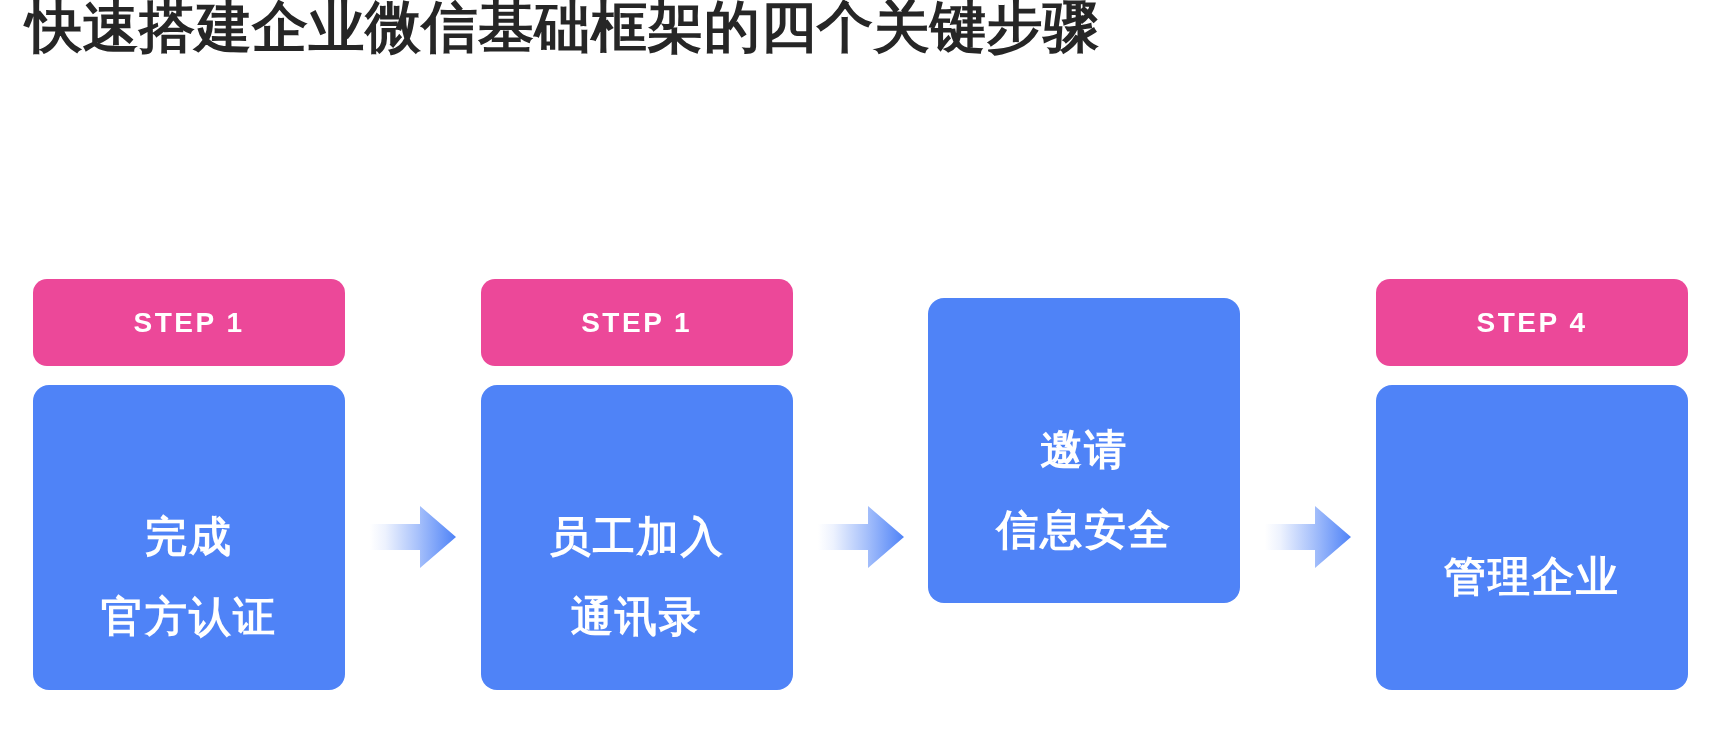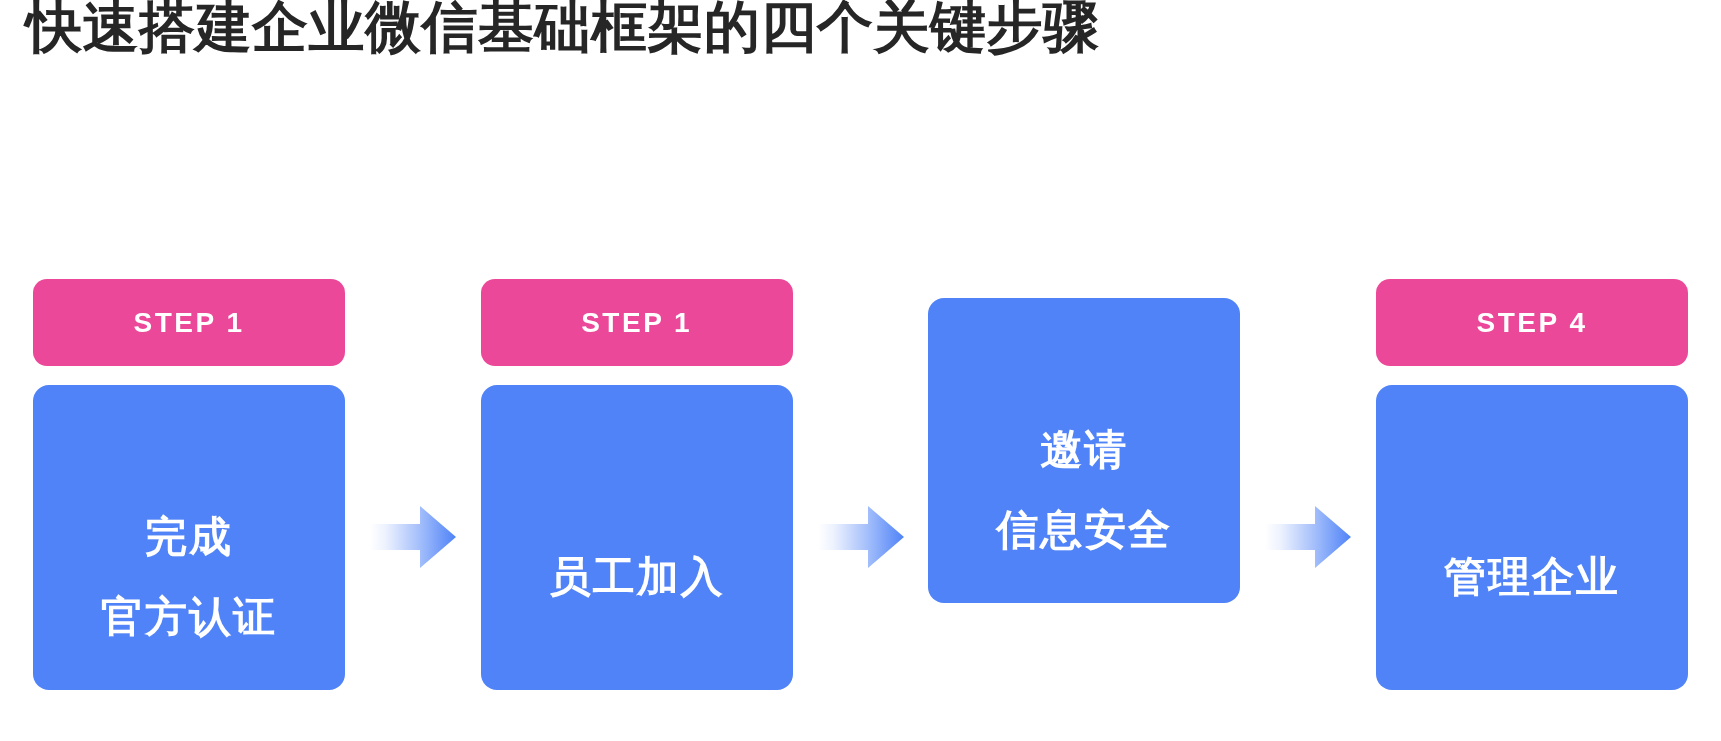--- a/index.html
+++ b/index.html
@@ -130,20 +130,21 @@
         </linearGradient>
       </defs>
       <path d="M0 18 L50 18 L50 0 L86 31 L50 62 L50 44 L0 44 Z" fill="url(#agrad1)"></path>
     </svg>
   </div>
 
   <div class="step-column">
     <div class="step-header">STEP 1</div>
     <div class="step-body">
       <div class="step-body-line">员工加入</div>
+      <div class="step-body-line">通讯录</div>
     </div>
   </div>
 
   <div class="arrow-cell">
     <svg viewBox="0 0 86 62" aria-hidden="true">
       <defs>
         <linearGradient id="agrad2" x1="0" y1="0" x2="1" y2="0">
           <stop offset="0%" stop-color="#FFFFFF"></stop>
           <stop offset="18%" stop-color="#EDF2FE"></stop>
           <stop offset="55%" stop-color="#A9C2FB"></stop>

